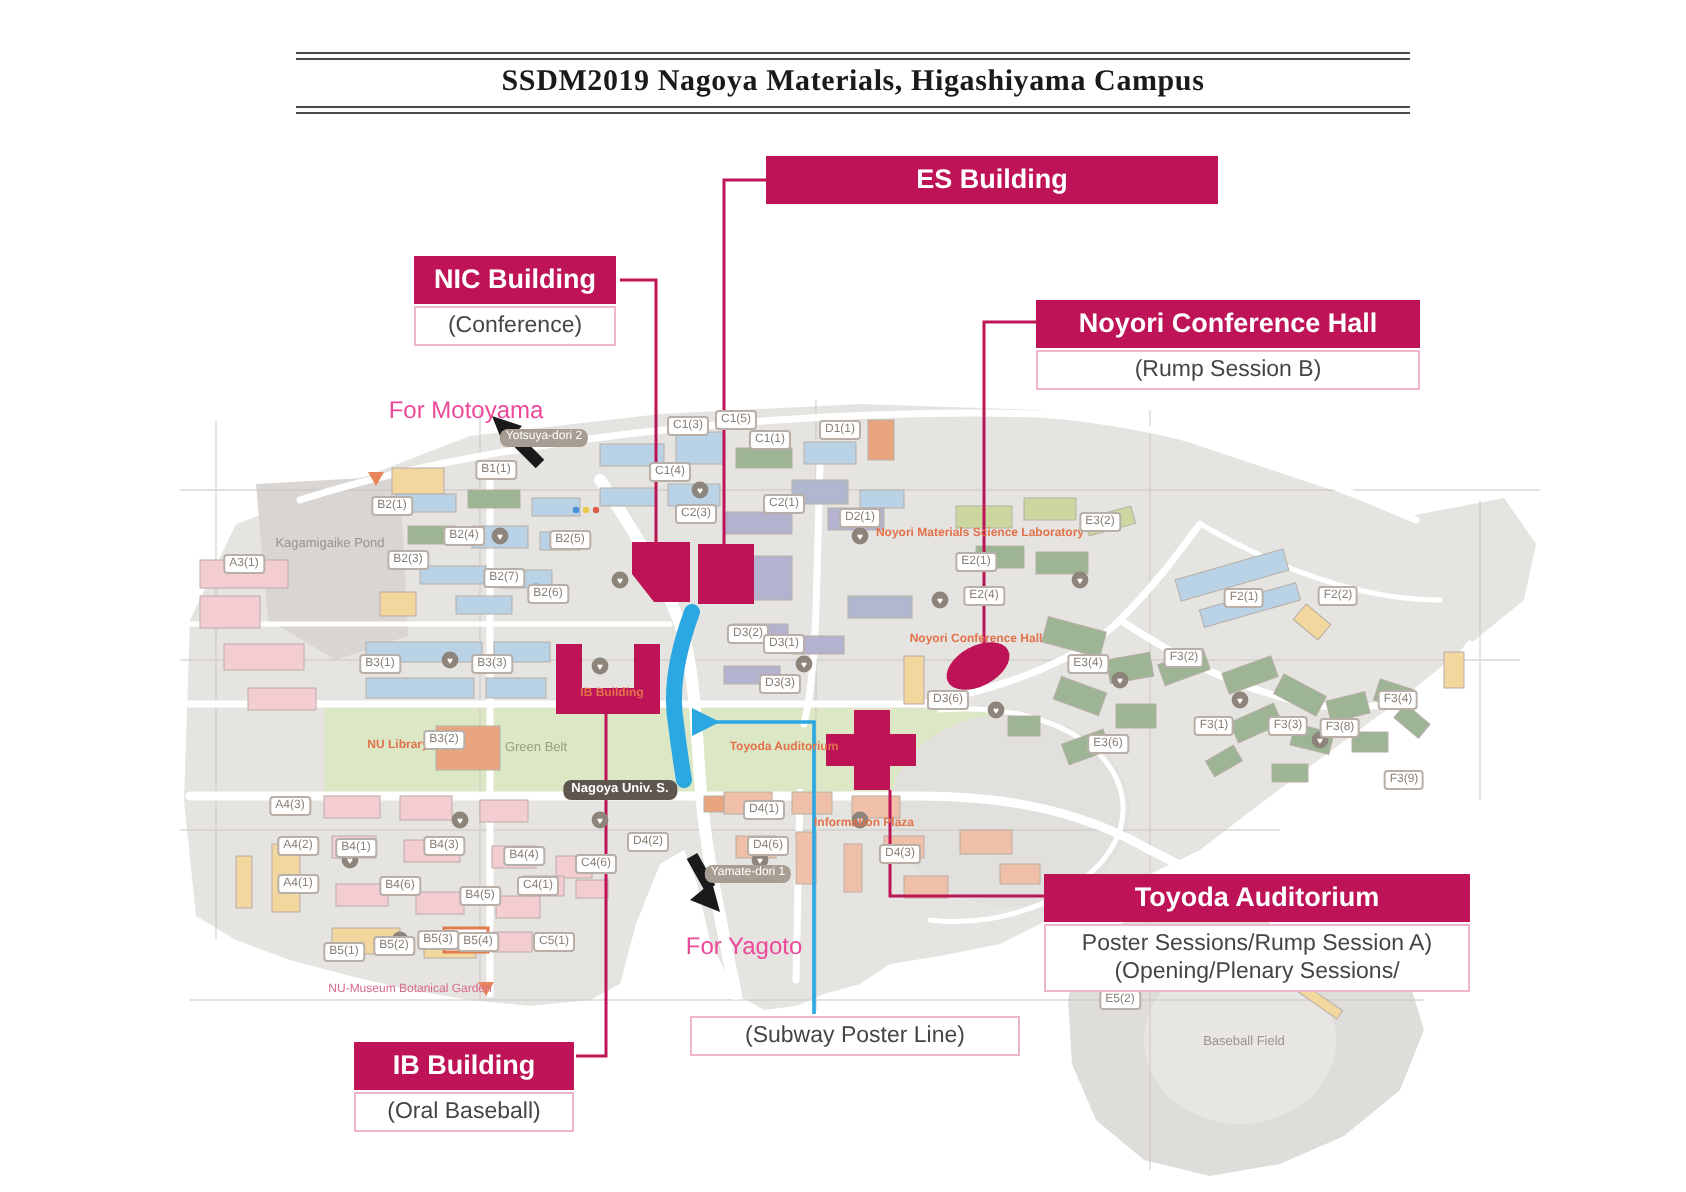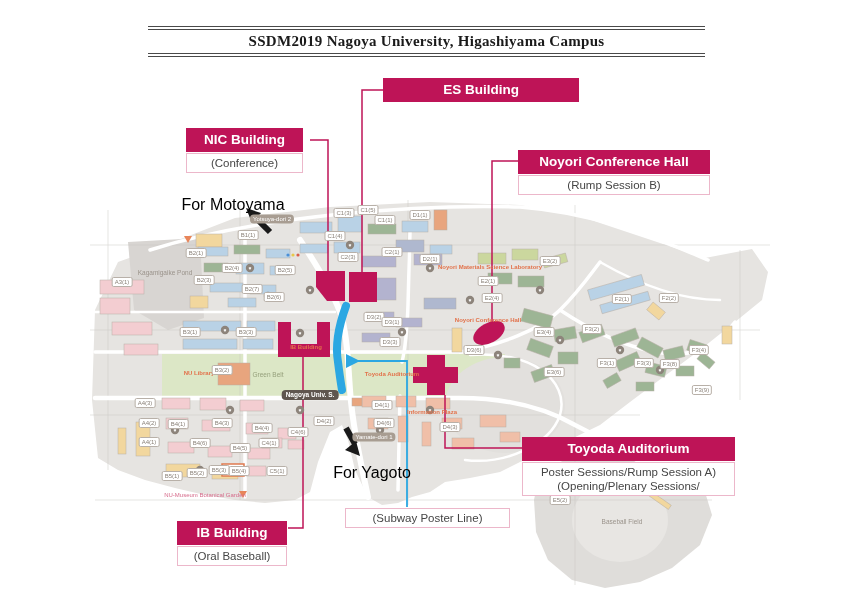--- a/index.html
+++ b/index.html
@@ -31,21 +31,21 @@
     border-radius:2px;padding:0 2px;line-height:8px;
   }
   .map-label.road-badge{
     font-size:6px;color:#ffffff;background:#a89d92;border-radius:4px;
     padding:0 3px;line-height:9px;
   }
   .map-label.station-badge{
     font-size:6.5px;color:#ffffff;background:#5f564f;border-radius:4px;
     padding:0 4px;line-height:10px;font-weight:bold;
   }
-  .map-label.direction{font-size:16px;color:#000000;}
+  .map-label.direction{font-size:12px;color:#ec4899;}
   
   .callout{position:absolute;z-index:6;}
   .callout-header{
     background:var(--accent);color:#ffffff;font-weight:bold;text-align:center;
     font-size:13.5px;padding:4px 4px;line-height:16px;
   }
   .callout-sub{
     background:#ffffff;border:1px solid #ecb7ca;text-align:center;
     font-size:11.5px;color:#454545;padding:2px 3px;margin-top:1px;line-height:14px;
   }
@@ -348,27 +348,27 @@
     <div class="map-label code-badge" style="left: 607px; top: 363px;">F3(1)</div>
     <div class="map-label code-badge" style="left: 592px; top: 329px;">F3(2)</div>
     <div class="map-label code-badge" style="left: 644px; top: 363px;">F3(3)</div>
     <div class="map-label code-badge" style="left: 699px; top: 350px;">F3(4)</div>
     <div class="map-label code-badge" style="left: 670px; top: 364px;">F3(8)</div>
     <div class="map-label code-badge" style="left: 702px; top: 390px;">F3(9)</div>
     <div class="map-label code-badge" style="left: 560px; top: 500px;">E5(2)</div>
   </div>
 
 <div class="title-bar">
-  <div class="title-inner">SSDM2019 Nagoya University, Higashiyama Campus</div>
-</div>
-
-<div class="callout" id="callout-es" style="left:383px;top:78px;width:196px;">
+  <div class="title-inner">SSDM2019 Nagoya Materials, Higashiyama Campus</div>
+</div>
+
+<div class="callout" id="callout-es" style="left:383px;top:78px;width:226px;">
   <div class="callout-header">ES Building</div>
 </div>
-<div class="callout" id="callout-nic" style="left:186px;top:128px;width:117px;">
+<div class="callout" id="callout-nic" style="left:207px;top:128px;width:101px;">
   <div class="callout-header">NIC Building</div>
   <div class="callout-sub">
       <span>(Conference)</span>
     </div>
 </div>
 <div class="callout" id="callout-noyori" style="left:518px;top:150px;width:192px;">
   <div class="callout-header">Noyori Conference Hall</div>
   <div class="callout-sub">
       <span>(Rump Session B)</span>
     </div>

